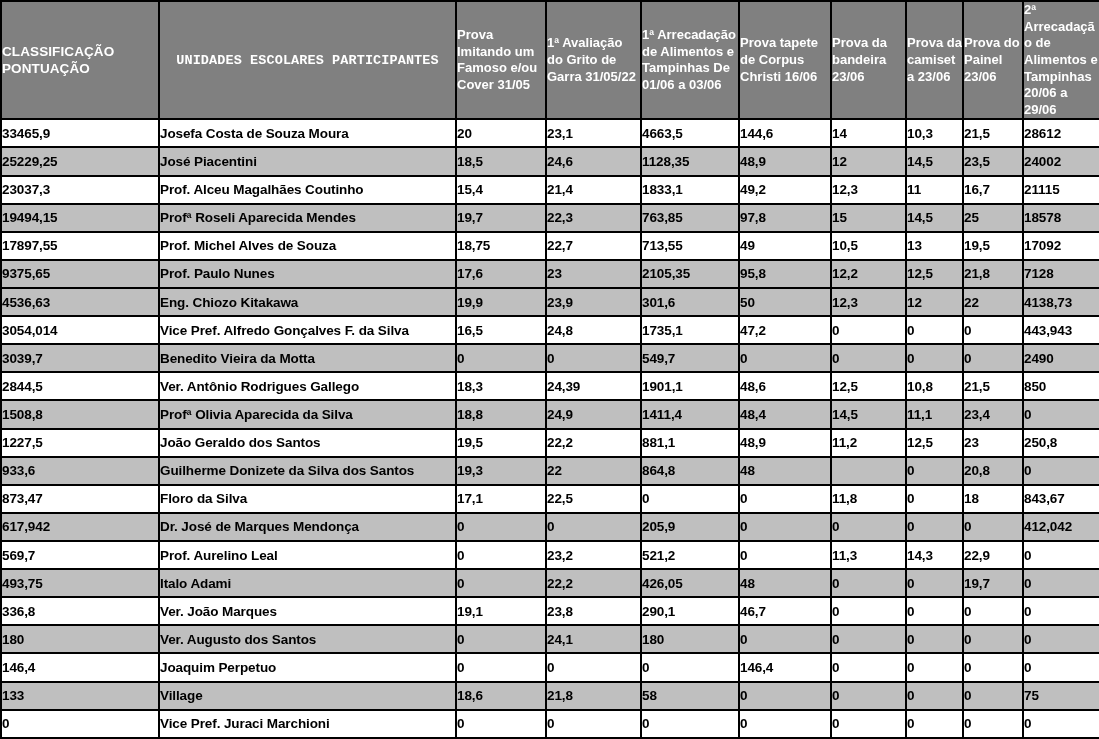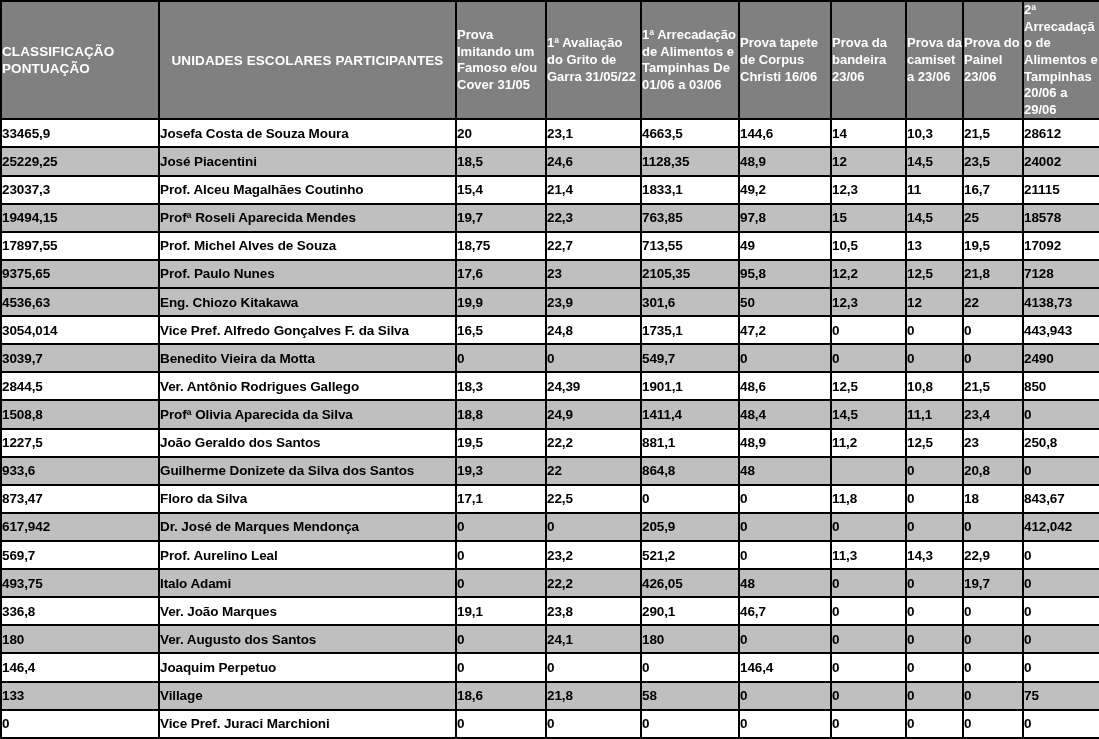--- a/index.html
+++ b/index.html
@@ -42,20 +42,21 @@
   }
   th.h-rank {
     text-align: left;
     font-size: 13.5px;
     letter-spacing: 0.1px;
   }
   th.h-unit {
     text-align: center;
     font-size: 13.5px;
     letter-spacing: 0.1px;
+    font-family: Liberation Mono, monospace;
   }
   th.h-metric {
     text-align: left;
     font-size: 13px;
   }
   
   tbody td {
     font-size: 13.5px;
     font-weight: bold;
     color: #000000;

